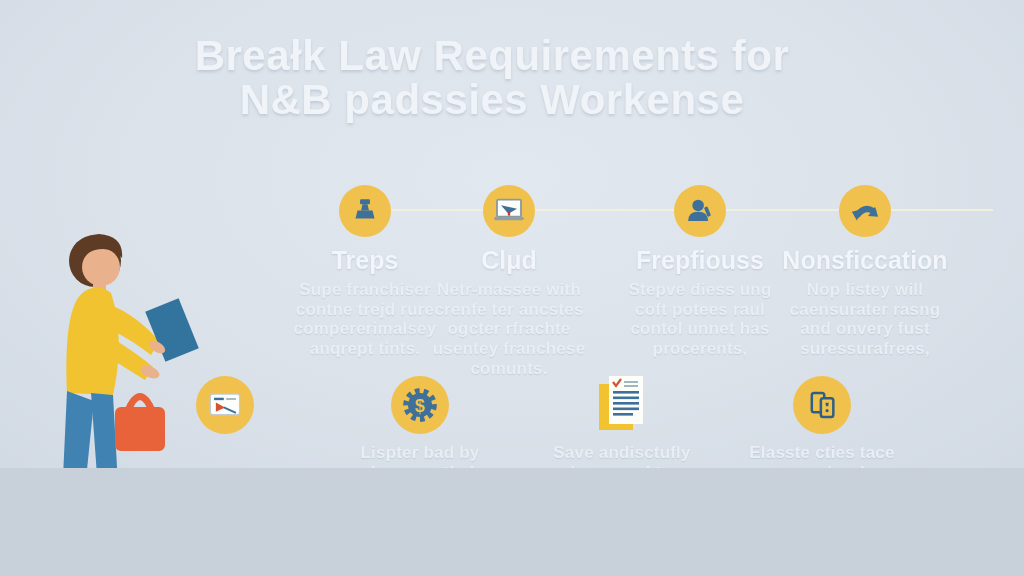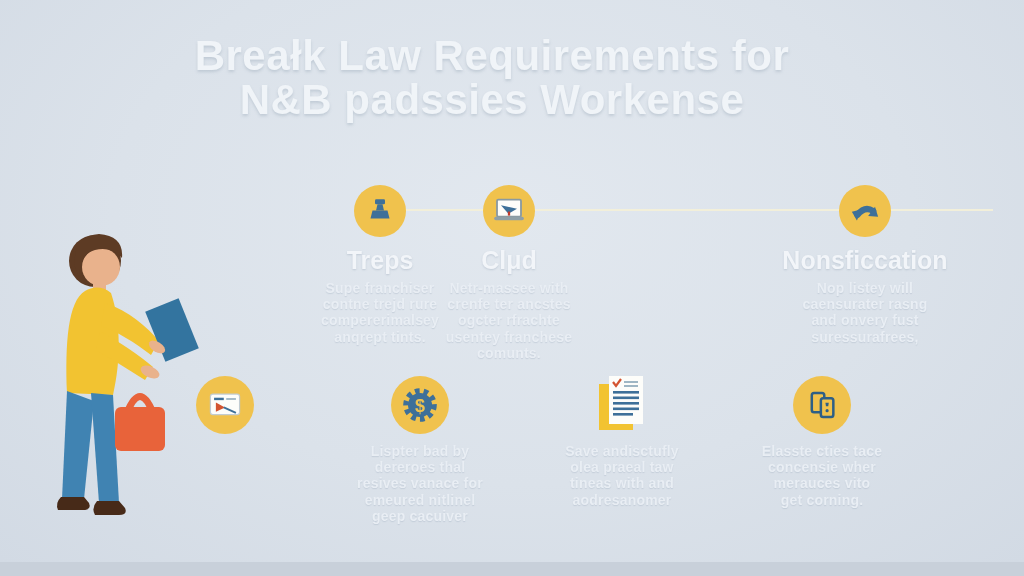--- a/index.html
+++ b/index.html
@@ -1,19 +1,19 @@
 <!DOCTYPE html>
 <html><head>
 <meta charset="utf-8">
 <style>
   * { margin: 0; padding: 0; box-sizing: border-box; }
   html, body { background: #c8d0da; }
   .canvas {
     position: relative;
-    width: 1024px; height: 562px;
+    width: 1024px; height: 468px;
     margin: 0 auto;
     overflow: hidden;
     background: radial-gradient(ellipse at 50% 38%, #e2e8ef 0%, #dbe2ea 55%, #d2dae4 100%);
     font-family: "Liberation Sans", sans-serif;
     text-decoration: underline;
   }
   .title {
     position: absolute; top: 34px; left: 0; width: 984px;
     text-align: center;
     font-size: 42px; font-weight: 800; line-height: 1.04;
@@ -21,39 +21,39 @@
     color: #f0f4f8;
     text-shadow: 0 2px 3px rgba(148,163,180,0.38);
     white-space: pre-line;
   }
   .timeline-line {
     position: absolute; left: 363px; top: 209px;
     width: 630px; height: 2px;
     background: #f2efda;
   }
   .step { position: absolute; top: 185px; width: 176px; text-align: center; }
-  .step-1 { left: 292px; }
+  .step-1 { left: 277px; }
   .step-2 { left: 421px; }
   .step-3 { left: 612px; }
   .step-4 { left: 777px; }
   .circle {
     width: 52px; height: 52px; border-radius: 50%;
     background: #f0c24d;
     margin: 0 auto;
     display: flex; align-items: center; justify-content: center;
   }
   .step-label {
     margin-top: 9px;
     font-size: 25px; font-weight: 800;
     color: #f2f5f9;
     text-shadow: 0 1px 2px rgba(148,163,180,0.4);
   }
   .body-text {
     margin-top: 5px;
-    font-size: 14px; font-weight: 600; line-height: 1.16;
+    font-size: 17px; font-weight: 600; line-height: 1.16;
     letter-spacing: 0.2px;
     color: #e9eef4;
     text-shadow: 0 1px 1px rgba(150,165,182,0.32);
     white-space: pre-line;
   }
   .bottom-item { position: absolute; top: 375px; width: 192px; text-align: center; }
   .bi-1 { left: 129px; }
   .bi-2 { left: 324px; }
   .bi-3 { left: 526px; }
   .bi-4 { left: 726px; }
@@ -106,20 +106,36 @@
       </svg>
     </div>
     <div class="step-label">Clμd</div>
     <div class="body-text">Netr-massee with
 crenfe ter ancstes
 ogcter rfrachte
 usentey franchese
 comunts.</div>
   </div>
 
+  <div class="step step-3">
+    <div class="circle">
+      <svg width="30" height="30" viewBox="0 0 24 24">
+        <g fill="#3e7099">
+          <circle cx="10.5" cy="7.5" r="4.6"></circle>
+          <path d="M 2.5,20 Q 2.5,12.5 10.5,12.5 Q 18.5,12.5 18.5,20 Z"></path>
+          <rect x="16.5" y="8.5" width="3" height="8" rx="1" transform="rotate(-22 18 12.5)"></rect>
+        </g>
+      </svg>
+    </div>
+    <div class="step-label">Frepfiouss</div>
+    <div class="body-text">Stepve diess ung
+coft potees raul
+contol unnet has
+procerents,</div>
+  </div>
 
   <div class="step step-4">
     <div class="circle">
       <svg width="30" height="30" viewBox="0 0 24 24">
         <path d="M 6,15 Q 12,7.5 18.5,12" stroke="#3e7099" stroke-width="5" fill="none" stroke-linecap="round"></path>
         <path d="M 1.5,12.5 L 9.5,10.5 L 5.5,19.5 Z" fill="#3e7099"></path>
         <path d="M 22.5,16.5 L 14.5,16 L 20,8.5 Z" fill="#3e7099"></path>
       </svg>
     </div>
     <div class="step-label">Nonsficcation</div>

